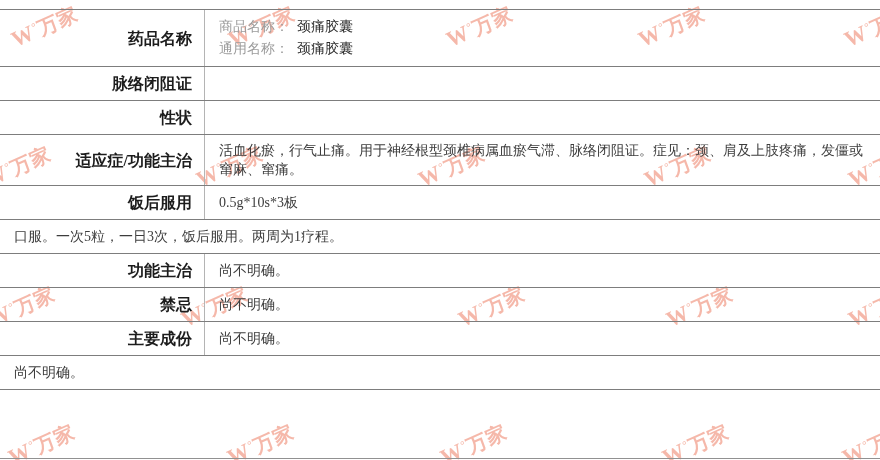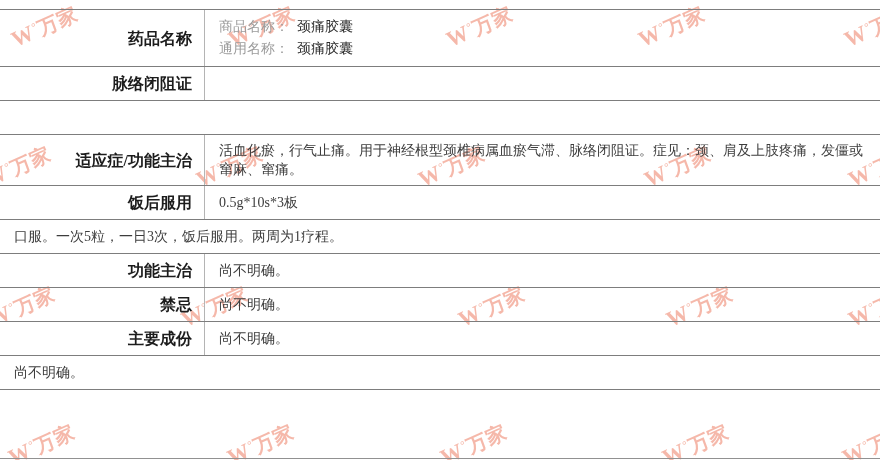--- a/index.html
+++ b/index.html
@@ -115,20 +115,23 @@
         </div>
   </div>
 
   <div class="spec-row">
     <div class="label-cell">
       <span class="label-text">脉络闭阻证</span>
     </div>
   </div>
 
   <div class="spec-row">
+    <div class="label-cell">
+      <span class="label-text">性状</span>
+    </div>
   </div>
 
   <div class="spec-row">
     <div class="label-cell">
       <span class="label-text">适应症/功能主治</span>
     </div>
     <div class="content-cell"><span>活血化瘀，行气止痛。用于神经根型颈椎病属血瘀气滞、脉络闭阻证。症见：颈、肩及上肢疼痛，发僵或窜麻、窜痛。</span></div>
   </div>
 
   <div class="spec-row">

